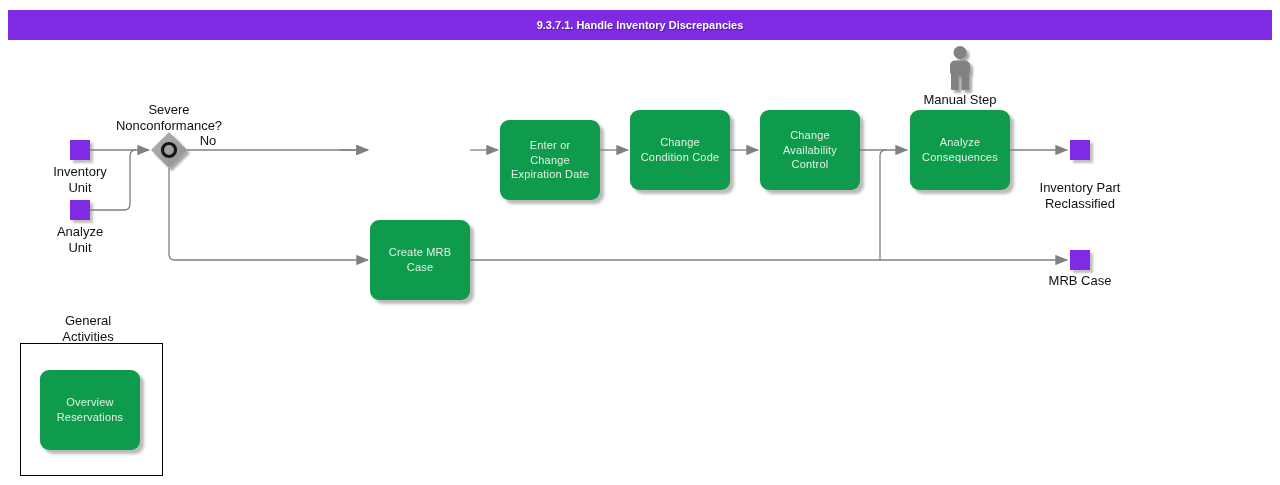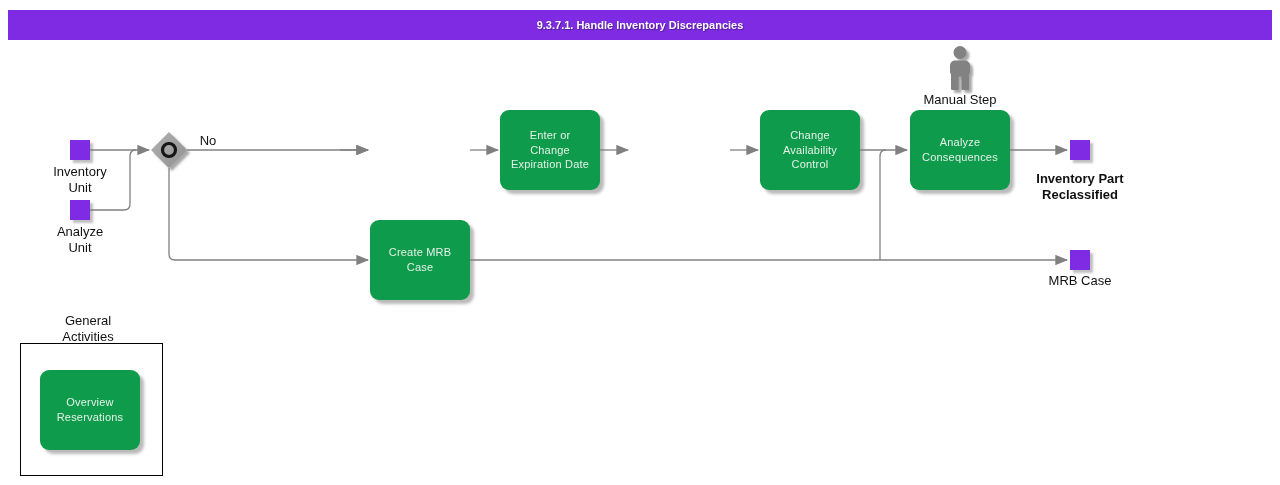--- a/index.html
+++ b/index.html
@@ -98,39 +98,43 @@
 
   <div class="groupbox"></div>
   <div class="lbl" style="left:48px; top:313px; width:80px;">General Activities</div>
 
   <div class="sq" style="left:70px; top:140px;"></div>
   <div class="lbl" style="left:50px; top:164px; width:60px;">Inventory Unit</div>
 
   <div class="sq" style="left:70px; top:200px;"></div>
   <div class="lbl" style="left:50px; top:224px; width:60px;">Analyze Unit</div>
 
+  <div class="lbl" style="left:110px; top:102px; width:118px;">Severe Nonconformance?</div>
   <div class="lbl" style="left:196px; top:133px; width:24px;">No</div>
 
-  <div class="node" style="left:500px; top:110px;">
+  <div class="node" style="left:500px; top:120px;">
     <span>Enter or Change Expiration Date</span>
+  </div>
+  <div class="node" style="left:630px; top:110px;">
+    <span>Change Condition Code</span>
   </div>
   <div class="node" style="left:760px; top:110px;">
     <span>Change Availability Control</span>
   </div>
   <div class="node" style="left:910px; top:110px;">
     <span>Analyze Consequences</span>
   </div>
   <div class="node" style="left:370px; top:220px;">
     <span>Create MRB Case</span>
   </div>
 
   <div class="lbl" style="left:910px; top:92px; width:100px;">Manual Step</div>
 
   <div class="sq" style="left:1070px; top:140px;"></div>
-  <div class="lbl" style="left:1020px; top:171px; width:120px;font-weight:bold;">Inventory Part Reclassified</div>
+  <div class="lbl" style="left:1020px; top:180px; width:120px;">Inventory Part Reclassified</div>
 
   <div class="sq" style="left:1070px; top:250px;"></div>
   <div class="lbl" style="left:1030px; top:273px; width:100px;">MRB Case</div>
 
   <div class="node" style="left:40px; top:370px;">
     <span>Overview Reservations</span>
   </div>
 
 </div>
 

